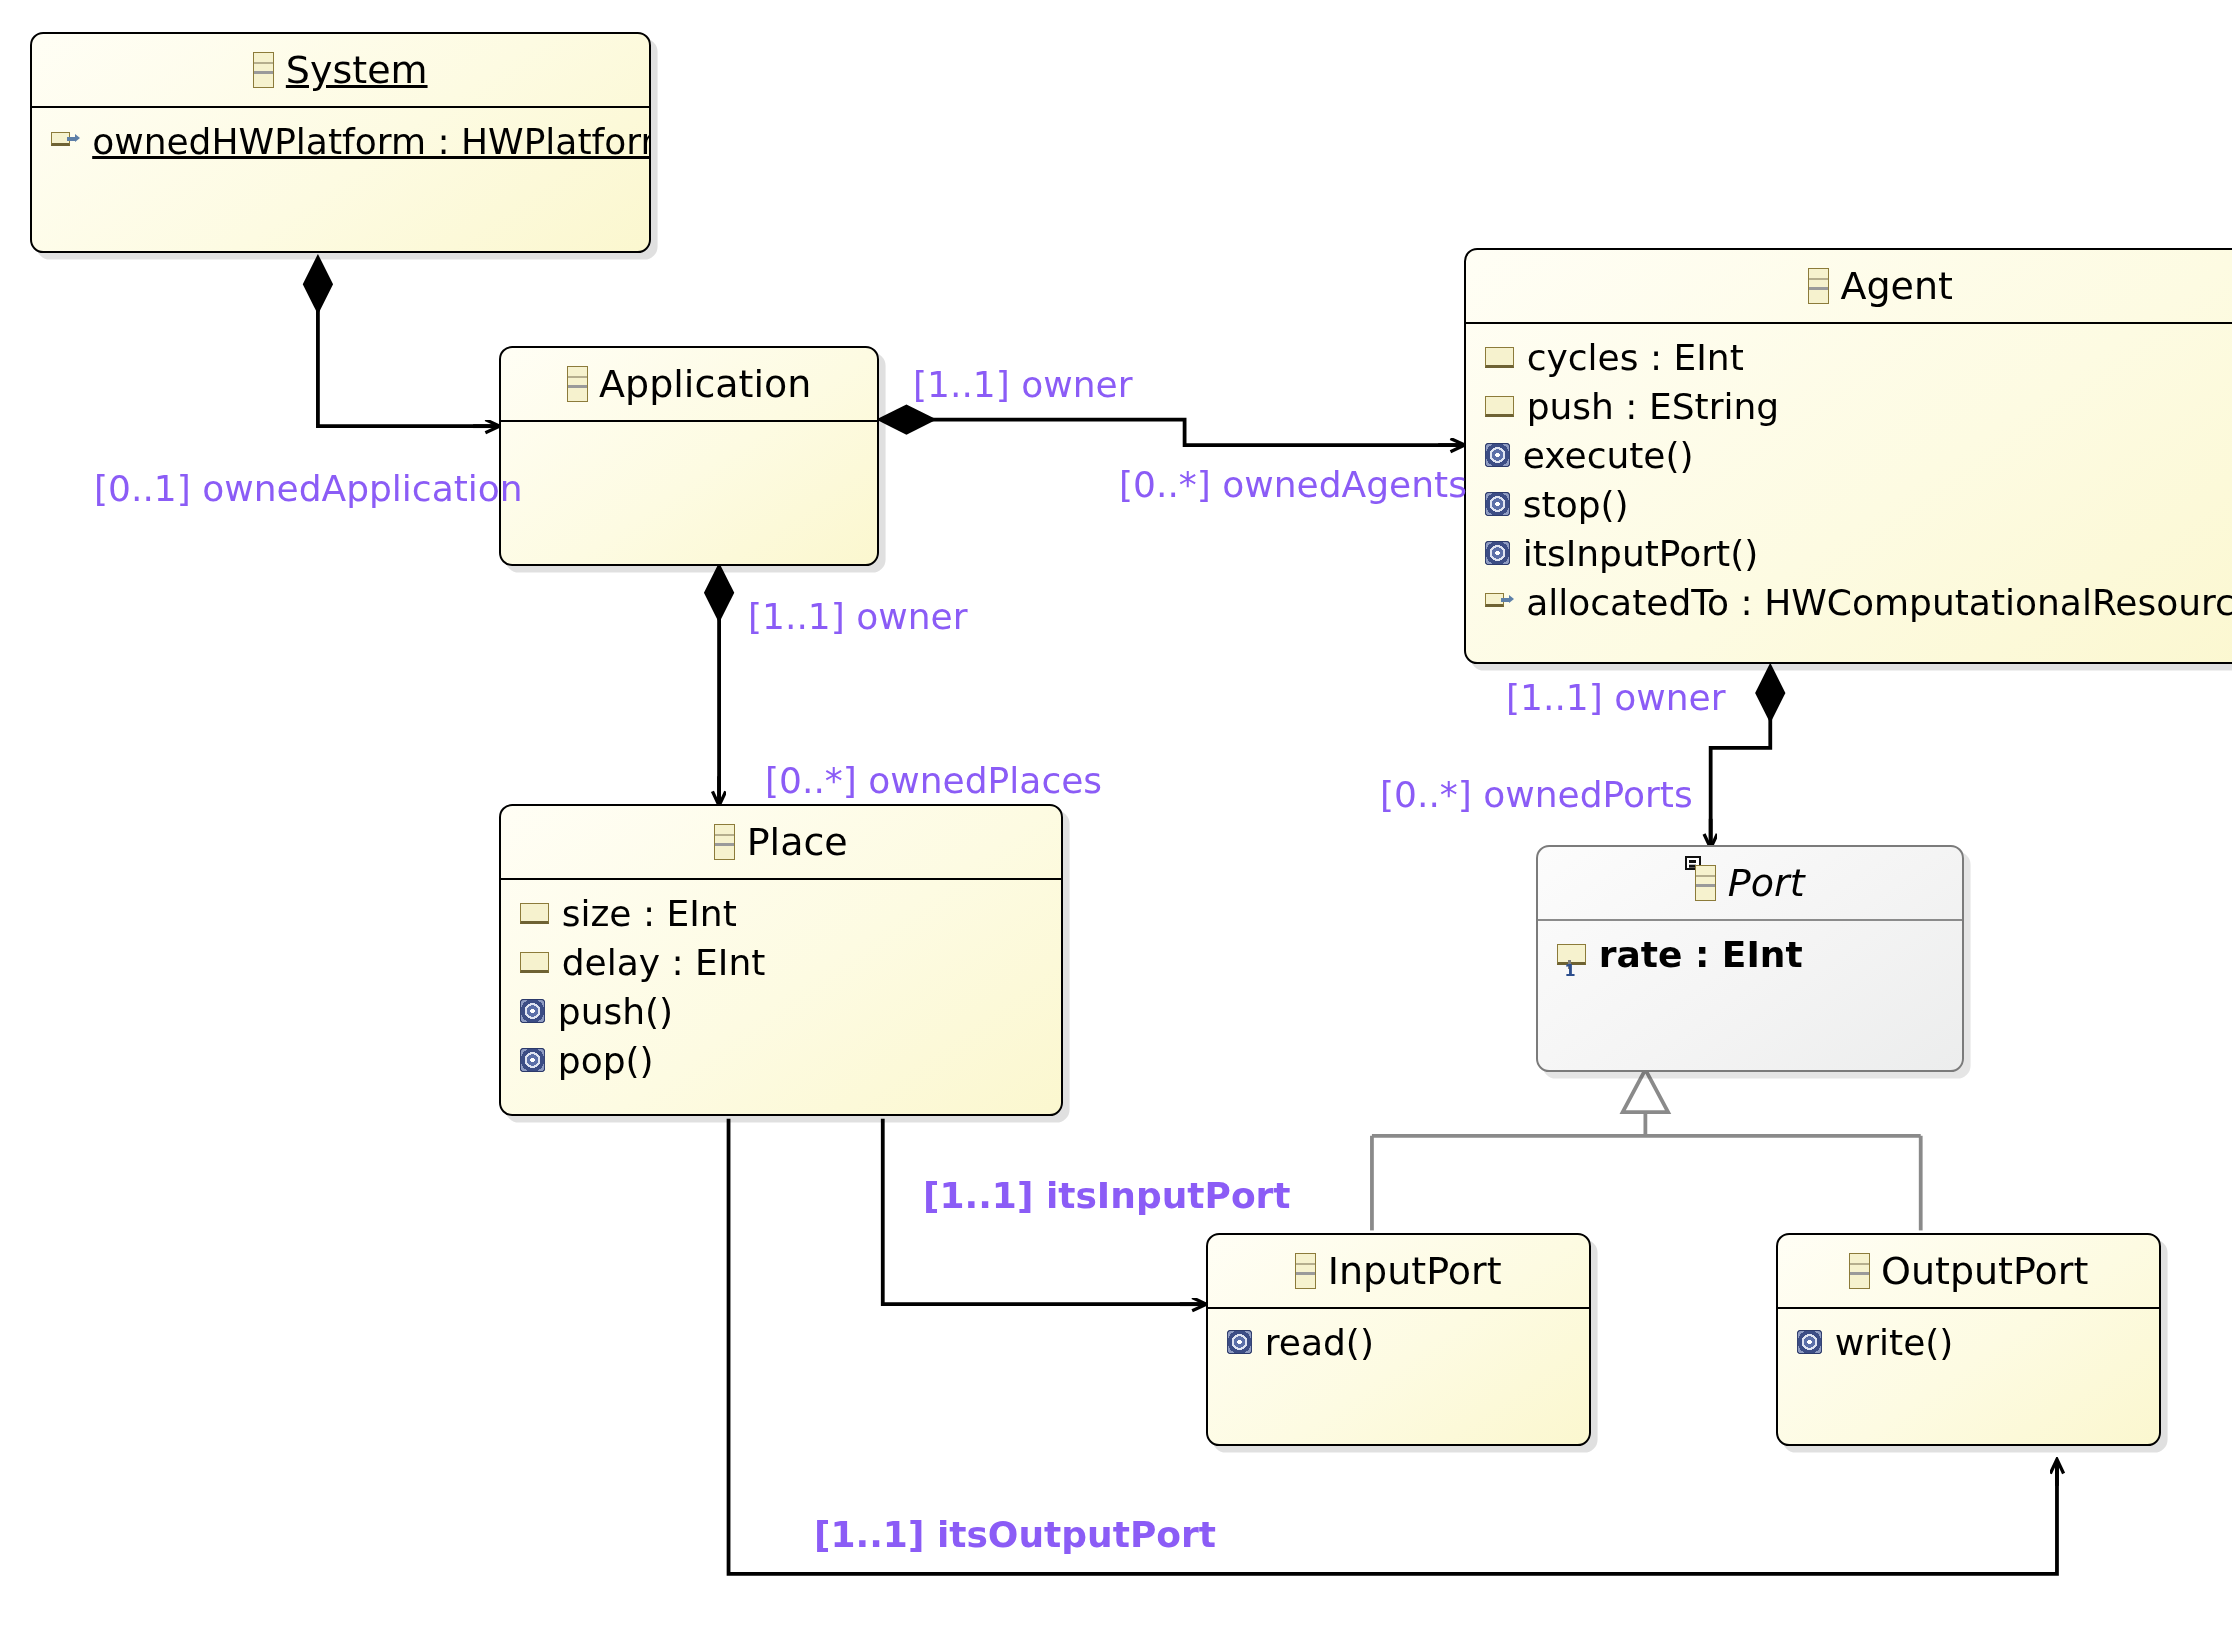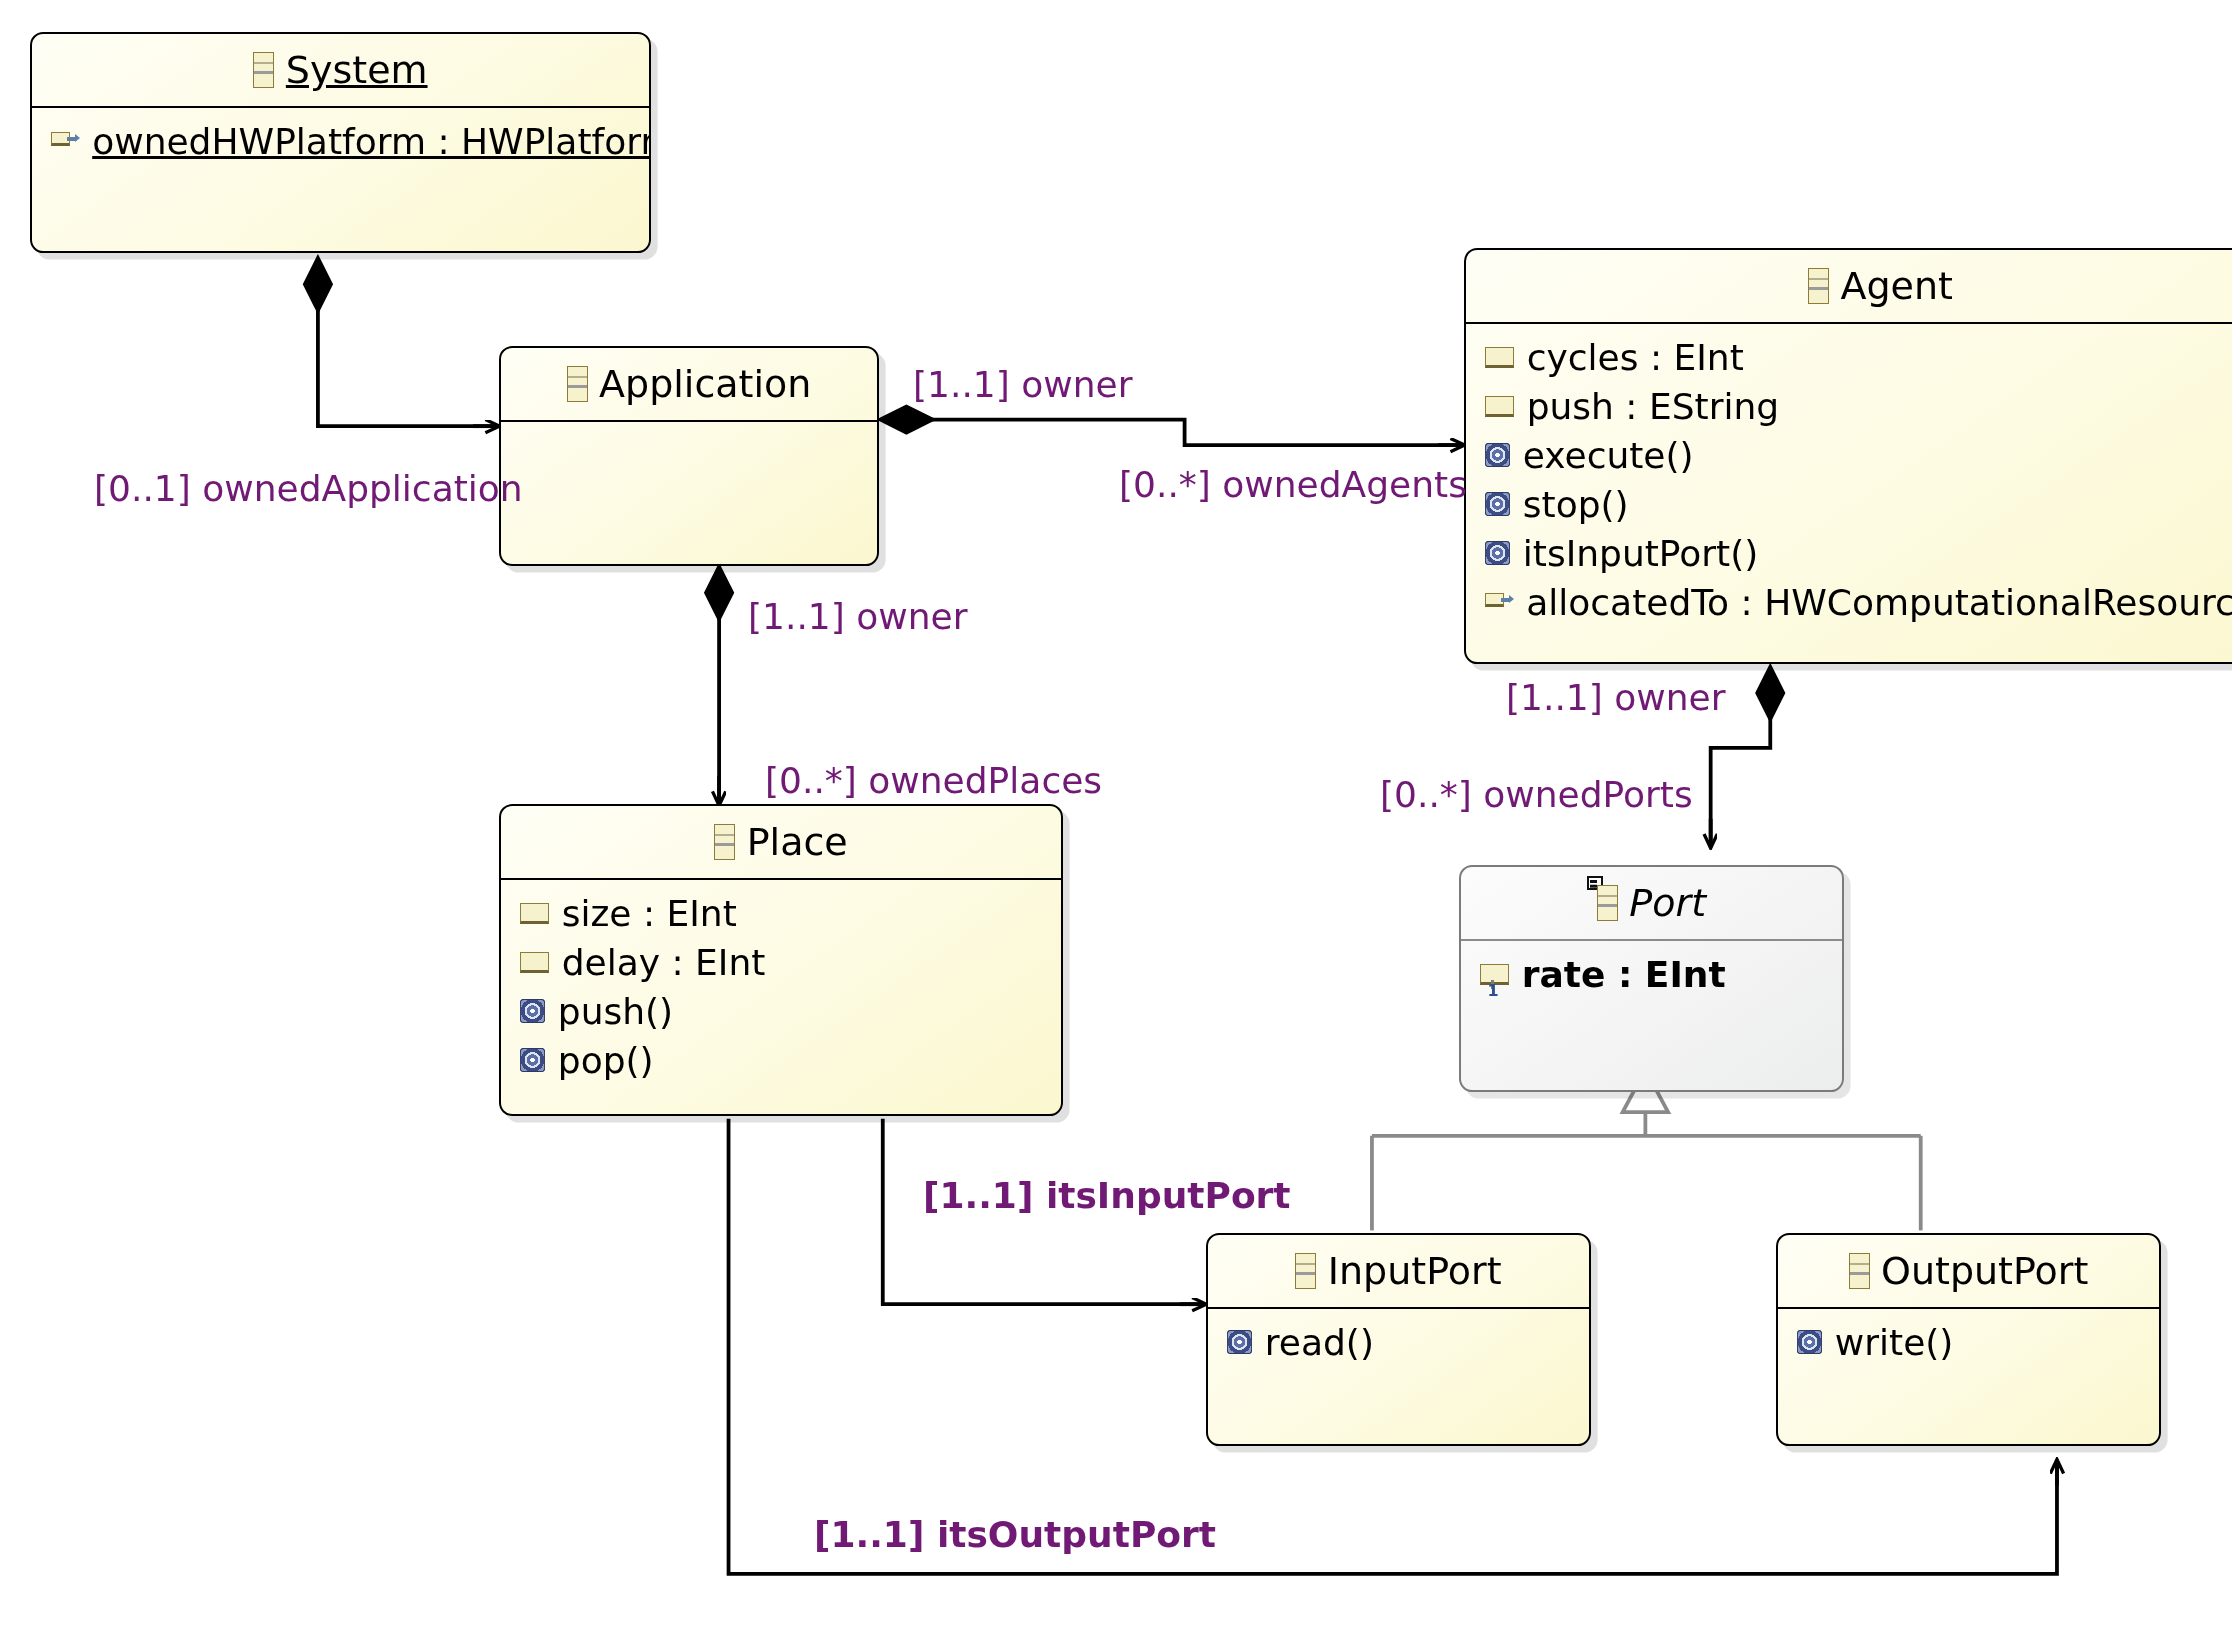--- a/index.html
+++ b/index.html
@@ -185,21 +185,21 @@
     left: 7.6px; top: -2.8px;
     border-left: 5.7px solid #5d7fa8;
     border-top: 4.7px solid transparent;
     border-bottom: 4.7px solid transparent;
   }
 
   
   .edge-label {
     position: absolute;
     font-size: 36px;
-    color: #701a75;
+    color: #8b5cf6;
     white-space: nowrap;
   }
   .edge-label.bold { font-weight: bold; }
 
   svg.wires {
     position: absolute;
     left: 0; top: 0;
     width: 2232px; height: 1649px;
     pointer-events: none;
   }
@@ -348,21 +348,21 @@
         <span class="ico-op"></span>
         <span class="lbl">push()</span>
       </div>
       <div class="feat">
         <span class="ico-op"></span>
         <span class="lbl">pop()</span>
       </div>
     </div>
   </div>
 
-  <div class="uml-class abstract" style="left:1459px; top:845px; width:385px; height:227px;margin-top:20px;">
+  <div class="uml-class abstract" style="left:1536px; top:845px; width:428px; height:227px;">
     <div class="hdr">
       <span class="ico-wrap">
         <span class="ico-abstract-badge"></span>
         <span class="ico-class"></span>
       </span>
       <span class="nm">Port</span>
     </div>
     <div class="body">
       <div class="feat">
         <span class="ico-attr-1">

